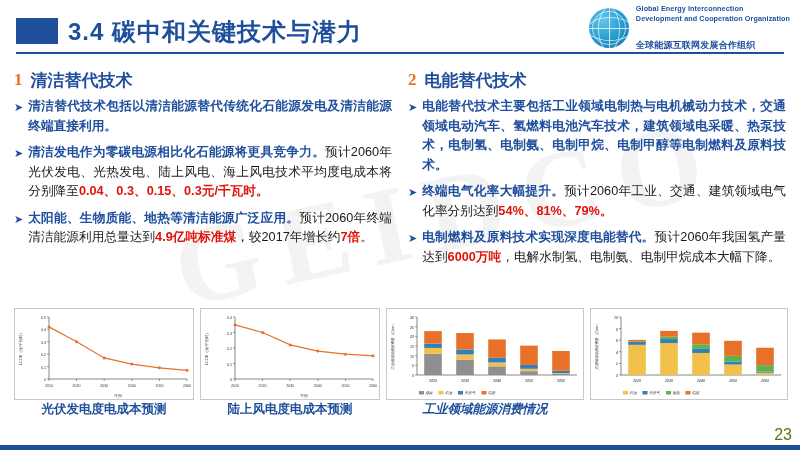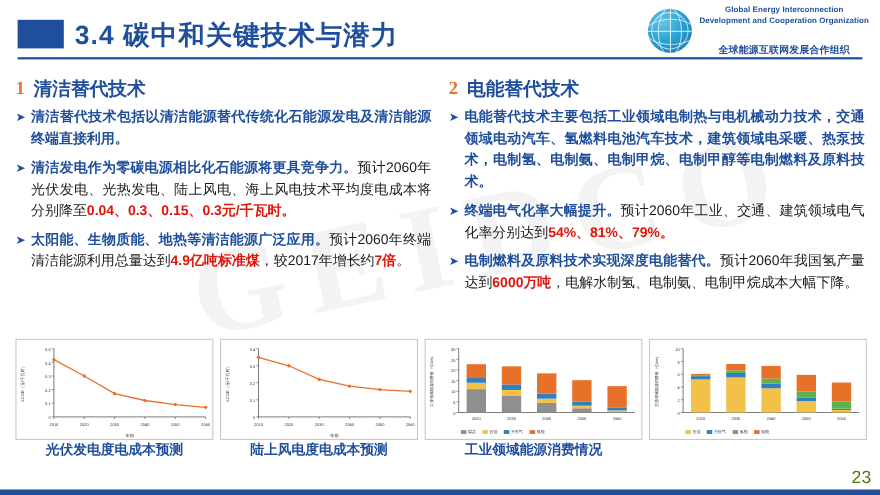--- a/index.html
+++ b/index.html
@@ -71,21 +71,20 @@
   }
   
   .logo-area {
     position: absolute;
     right: 10px;
     top: 6px;
     height: 44px;
     display: flex;
     align-items: center;
     gap: 7px;
-    text-align: center;
   }
   .logo-globe {
     width: 40px; height: 40px;
     border-radius: 50%;
     background: radial-gradient(circle at 35% 30%, #67c5e8 0%, #2aa3d4 45%, #0d6ea8 100%);
     position: relative;
     overflow: hidden;
     flex: none;
   }
   .logo-globe::before {
@@ -182,21 +181,21 @@
     display: flex;
     gap: 6px;
   }
   .chart-box {
     position: relative;
     background: #fff;
     border: 1px solid #c8c8c8;
     box-sizing: border-box;
   }
   .cb1, .cb2 { width: 180px; height: 92px; }
-  .cb3, .cb4 { width: 198px; height: 92px; }
+  .cb3, .cb4 { width: 198px; height: 92px; font-style: italic; }
   .chart-cap {
     position: absolute;
     left: 0;
     top: 92px;
     width: 100%;
     text-align: center;
     font-size: 12.5px;
     font-weight: bold;
     color: #1f4e9c;
   }

